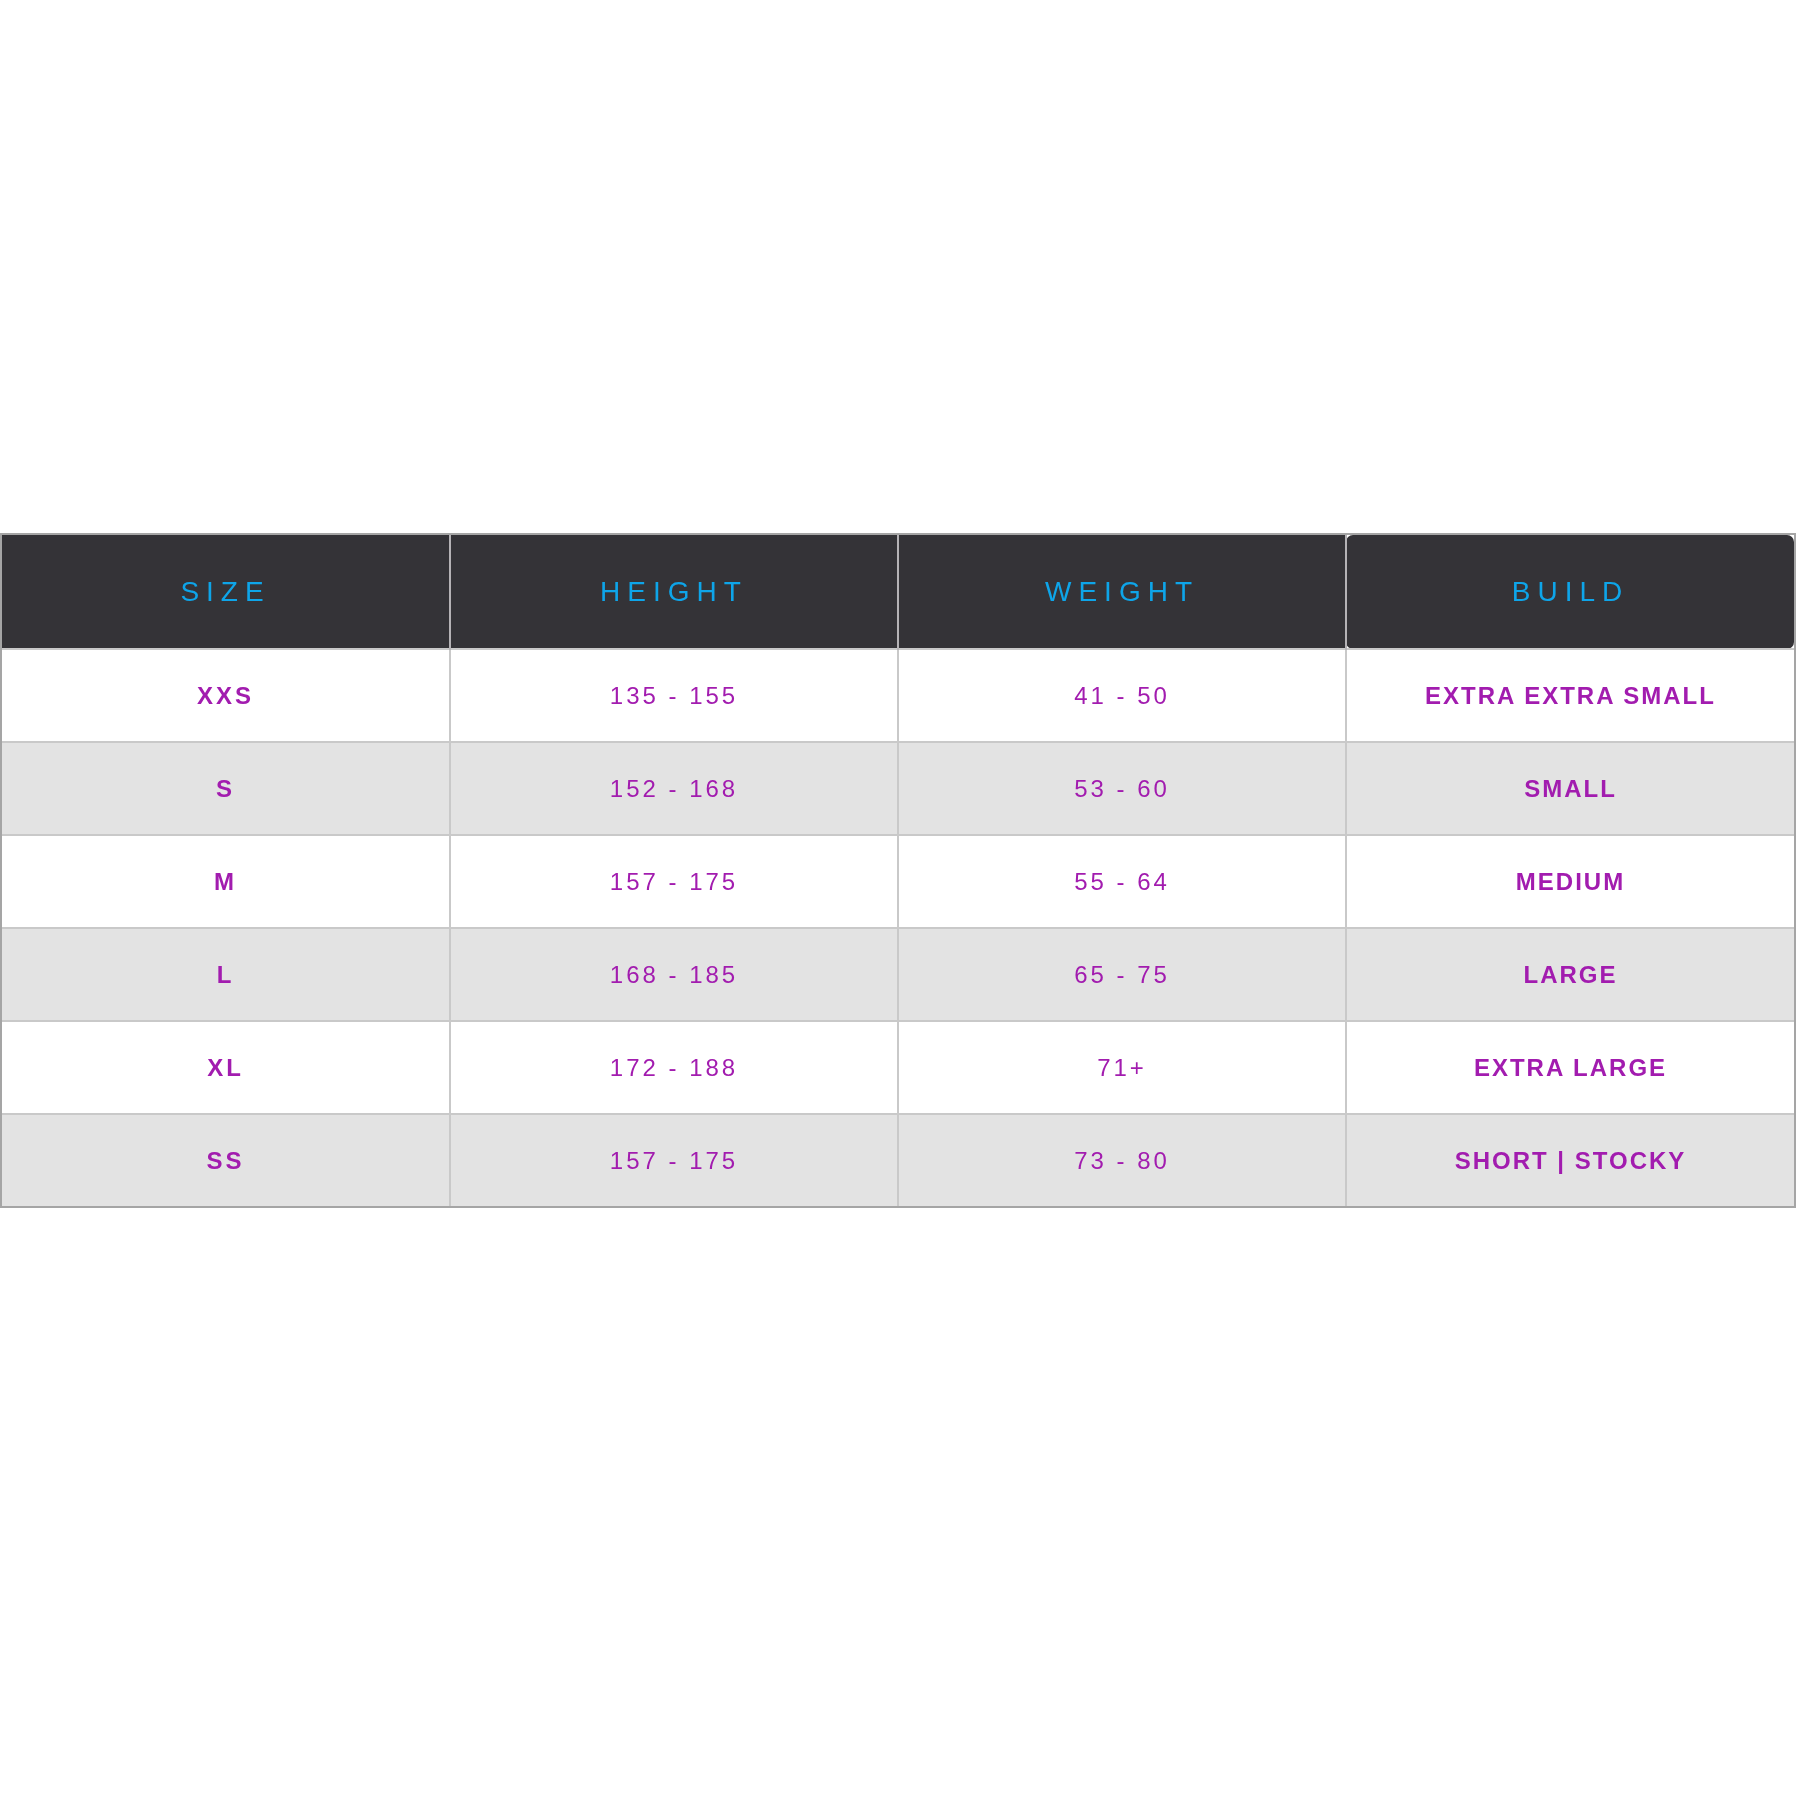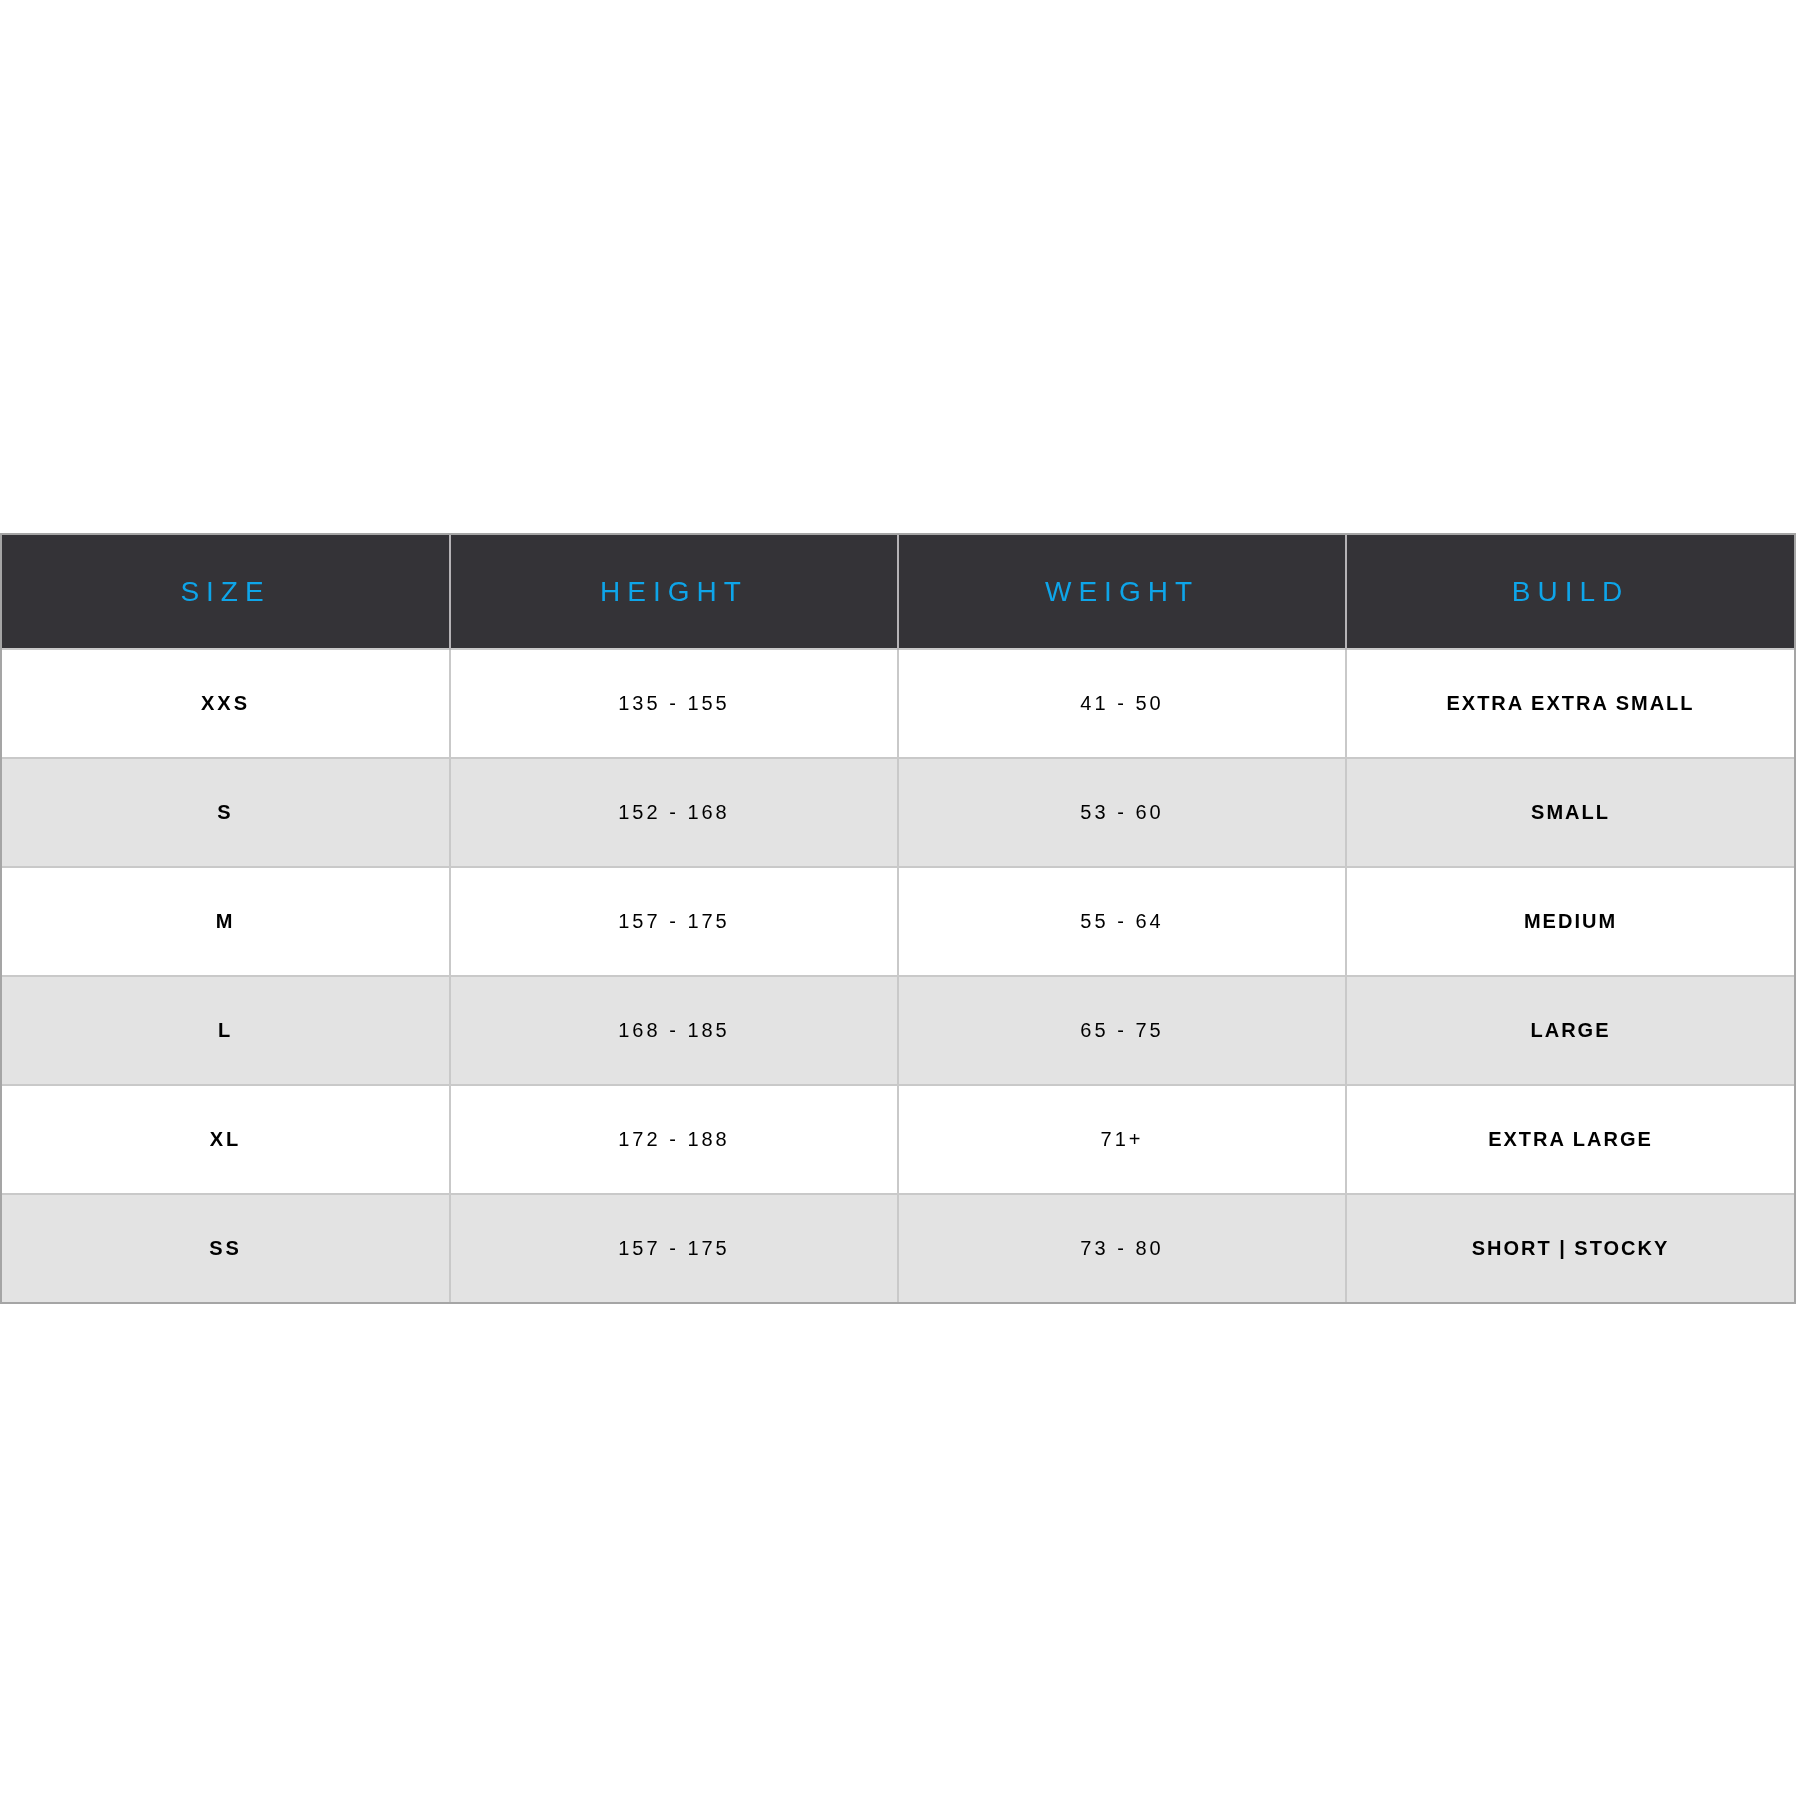--- a/index.html
+++ b/index.html
@@ -33,30 +33,30 @@
     color: #0ea5e9;
     height: 113px;
     font-size: 28px;
     font-weight: 500;
     letter-spacing: 7px;
     text-align: center;
     vertical-align: middle;
     border-right: 2px solid #b5b3b6;
     padding: 0;
   }
-  table.size-chart th:last-child { border-right: none; }
+  table.size-chart th:last-child { border-right: none; border-radius: 7px; }
   table.size-chart td {
     height: 75px;
     text-align: center;
     vertical-align: middle;
-    color: #000000;
+    color: #a21caf;
     border-right: 2px solid #c9c9c9;
     border-top: 2px solid #c9c9c9;
-    padding: 16px;
-    font-size: 20px;
+    padding: 8px;
+    font-size: 24px;
   }
   table.size-chart td:last-child { border-right: none; }
   table.size-chart tbody tr:nth-child(even) { background: #e3e3e3; }
   table.size-chart tbody tr:nth-child(odd)  { background: #ffffff; }
   .cell-size  { font-weight: 700; letter-spacing: 3px; }
   .cell-num   { font-weight: 400; letter-spacing: 3px; }
   .cell-build { font-weight: 700; letter-spacing: 2px; font-size: 27px; margin-left: 24px; }
 </style>
 </head>
 <body>

